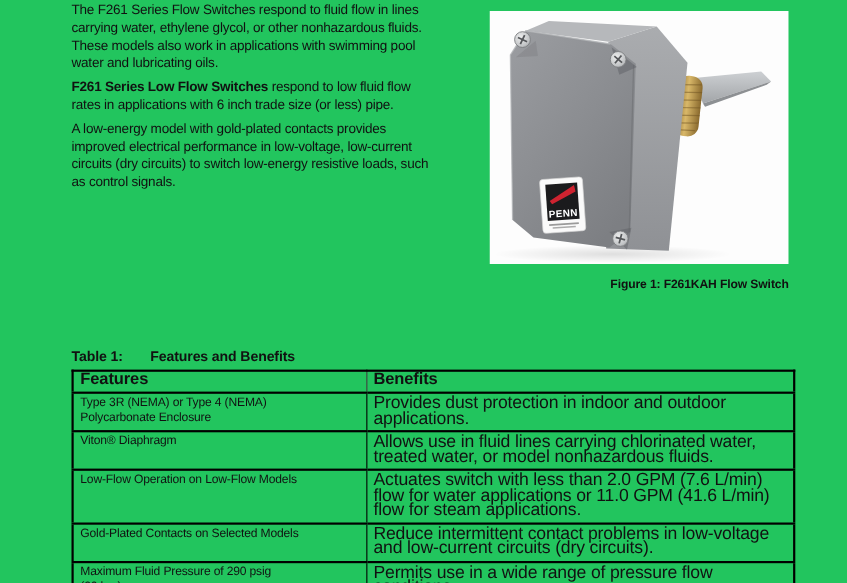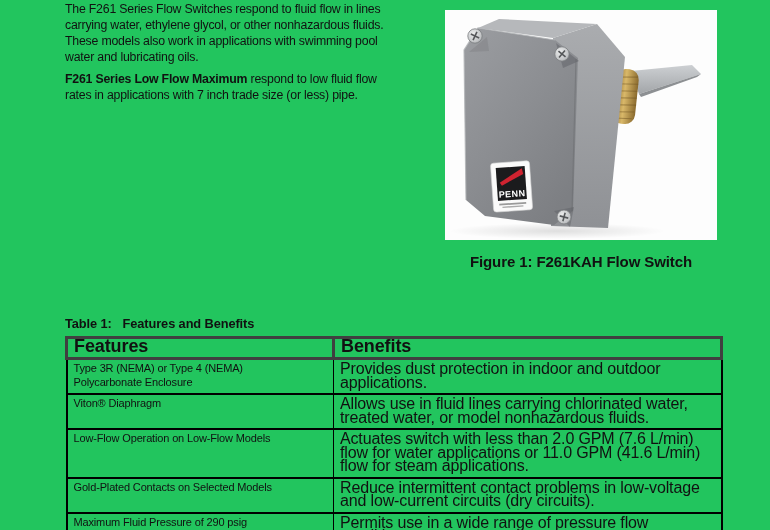--- a/index.html
+++ b/index.html
@@ -10,50 +10,51 @@
   
   .intro{position:absolute;left:65px;top:1px;width:336px;}
   .intro p{
     margin:0 0 6px 0;font-size:12.3px;line-height:16px;letter-spacing:-0.2px;
   }
   .intro b{letter-spacing:-0.2px;}
   
   .figure{position:absolute;left:445px;top:10px;width:272px;margin:0;}
   .figure svg{display:block;}
   .figure figcaption{
-    margin-top:13px;text-align:center;font-weight:bold;font-size:15px;letter-spacing:-0.1px;
+    margin-top:13px;text-align:right;font-weight:bold;font-size:11px;letter-spacing:-0.1px;
   }
   
   .table-block{position:absolute;left:65px;top:316px;width:660px;}
   .table-title{font-size:12.8px;font-weight:bold;margin-bottom:5px;letter-spacing:-0.1px;}
-  .table-title .tt-label{margin-right:11px;}
+  .table-title .tt-label{margin-right:25px;}
   table.features{
     width:658px;border-collapse:collapse;table-layout:fixed;border:2px solid #000;
   }
   table.features col.c1{width:267px;}
   table.features th{
-    border:3px solid #404040;text-align:left;vertical-align:top;
-    font-size:18px;font-weight:bold;padding:0 6px 4px 6px;line-height:14px;letter-spacing:-0.1px;
+    border:1px solid #404040;text-align:left;vertical-align:top;
+    font-size:15px;font-weight:bold;padding:0 6px 4px 6px;line-height:14px;letter-spacing:-0.1px;
   }
   table.features td{
     border:1px solid #000;border-top-width:2px;vertical-align:top;
     font-size:16px;line-height:13.5px;padding:2px 6px 4px 6px;letter-spacing:-0.15px;
   }
   table.features td.feature{font-weight:normal;white-space:pre-line;font-size:11px;}
   table.features tr{height:31px;}
   table.features tr.hdr{height:20px;}
 </style>
 </head>
 <body>
 
 <div class="page">
 
   <div class="intro">
     <p><span>The F261 Series Flow Switches respond to fluid flow in lines carrying water, ethylene glycol, or other nonhazardous fluids. These models also work in applications with swimming pool water and lubricating oils.</span></p>
-    <p><b>F261 Series Low Flow Maximum</b><span> respond to low fluid flow rates in applications with 7 inch trade size (or less) pipe.</span></p>
+    <p><b>F261 Series Low Flow Switches</b><span> respond to low fluid flow rates in applications with 6 inch trade size (or less) pipe.</span></p>
+    <p><span>A low-energy model with gold-plated contacts provides improved electrical performance in low-voltage, low-current circuits (dry circuits) to switch low-energy resistive loads, such as control signals.</span></p>
   </div>
 
   <figure class="figure">
     <svg width="272" height="230" viewBox="0 0 272 230">
       <defs>
         <linearGradient id="gCover" x1="0" y1="0" x2="0.7" y2="1">
           <stop offset="0" stop-color="#9b9da1"></stop>
           <stop offset="0.55" stop-color="#8b8d91"></stop>
           <stop offset="1" stop-color="#7d7f83"></stop>
         </linearGradient>

